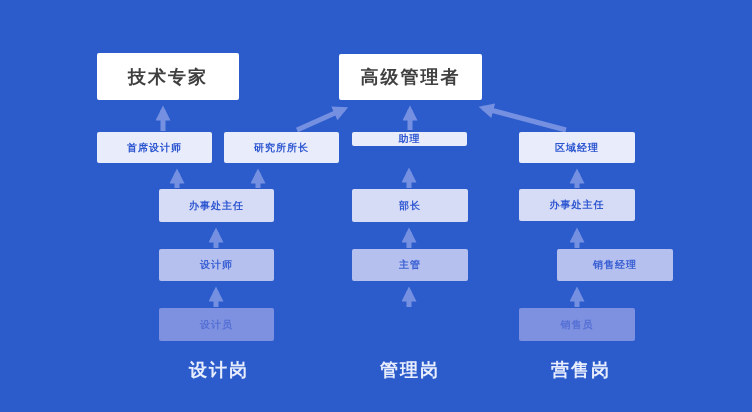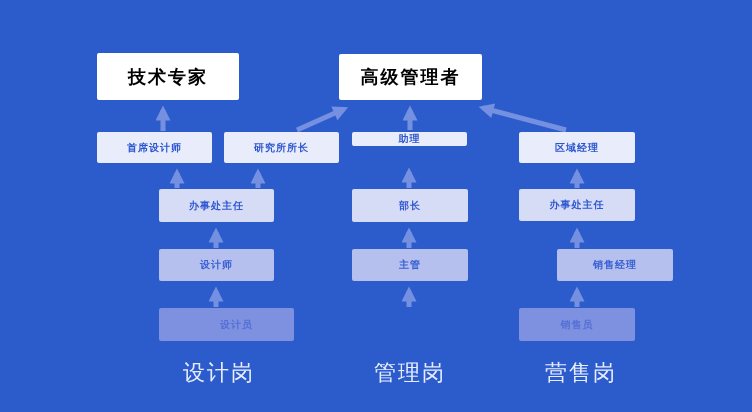--- a/index.html
+++ b/index.html
@@ -21,31 +21,31 @@
     position: absolute;
     display: flex;
     align-items: center;
     justify-content: center;
     border-radius: 2px;
     font-weight: 700;
     font-size: 10px;
     letter-spacing: 1px;
     white-space: nowrap;
   }
-  .lv1 { background: #ffffff; color: #000000; font-size: 18px; letter-spacing: 2px; font-weight: 600; }
+  .lv1 { background: #ffffff; color: #404040; font-size: 18px; letter-spacing: 2px; font-weight: 600; }
   .lv2 { background: #e9ecfb; color: #2c56d0; }
   .lv3 { background: #d6dbf6; color: #3058d1; }
   .lv4 { background: #b5c0ef; color: #3b60d3; }
   .lv5 { background: #7e91e0; color: #5570d5; }
   .col-label {
     position: absolute;
     transform: translateX(-50%);
     color: #e7edfd;
-    font-size: 22px;
-    font-weight: 400;
+    font-size: 18px;
+    font-weight: 700;
     letter-spacing: 2px;
     white-space: nowrap;
   }
 </style>
 </head>
 <body>
 
 <div class="stage">
 
   <svg class="edges" width="752" height="412" viewBox="0 0 752 412" xmlns="http://www.w3.org/2000/svg">
@@ -72,21 +72,21 @@
     </g>
   </svg>
 
   <div class="node lv1" style="left:97px; top:53px; width:142px; height:47px;">技术专家</div>
   <div class="node lv1" style="left:339px; top:54px; width:143px; height:46px;">高级管理者</div>
 
   <div class="node lv2" style="left:97px; top:132px; width:115px; height:31px;">首席设计师</div>
   <div class="node lv2" style="left:224px; top:132px; width:115px; height:31px;">研究所所长</div>
   <div class="node lv3" style="left:159px; top:189px; width:115px; height:33px;">办事处主任</div>
   <div class="node lv4" style="left:159px; top:249px; width:115px; height:32px;">设计师</div>
-  <div class="node lv5" style="left:159px; top:308px; width:115px; height:33px;padding-left:20px;">设计员</div>
+  <div class="node lv5" style="left:159px; top:308px; width:115px; height:33px;">设计员</div>
 
   <div class="node lv2" style="left:352px; top:132px; width:115px; height:14px;">助理</div>
   <div class="node lv3" style="left:352px; top:189px; width:116px; height:33px;">部长</div>
   <div class="node lv4" style="left:352px; top:249px; width:116px; height:32px;">主管</div>
 
   <div class="node lv2" style="left:519px; top:132px; width:116px; height:31px;">区域经理</div>
   <div class="node lv3" style="left:519px; top:189px; width:116px; height:32px;">办事处主任</div>
   <div class="node lv4" style="left:519px; top:249px; width:116px; height:32px;margin-left:38px;">销售经理</div>
   <div class="node lv5" style="left:519px; top:308px; width:116px; height:33px;">销售员</div>
 

